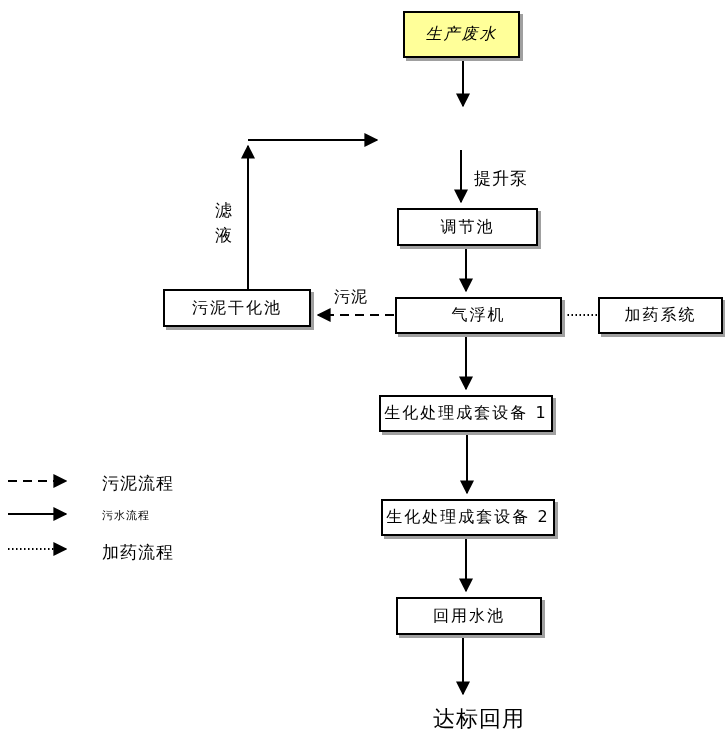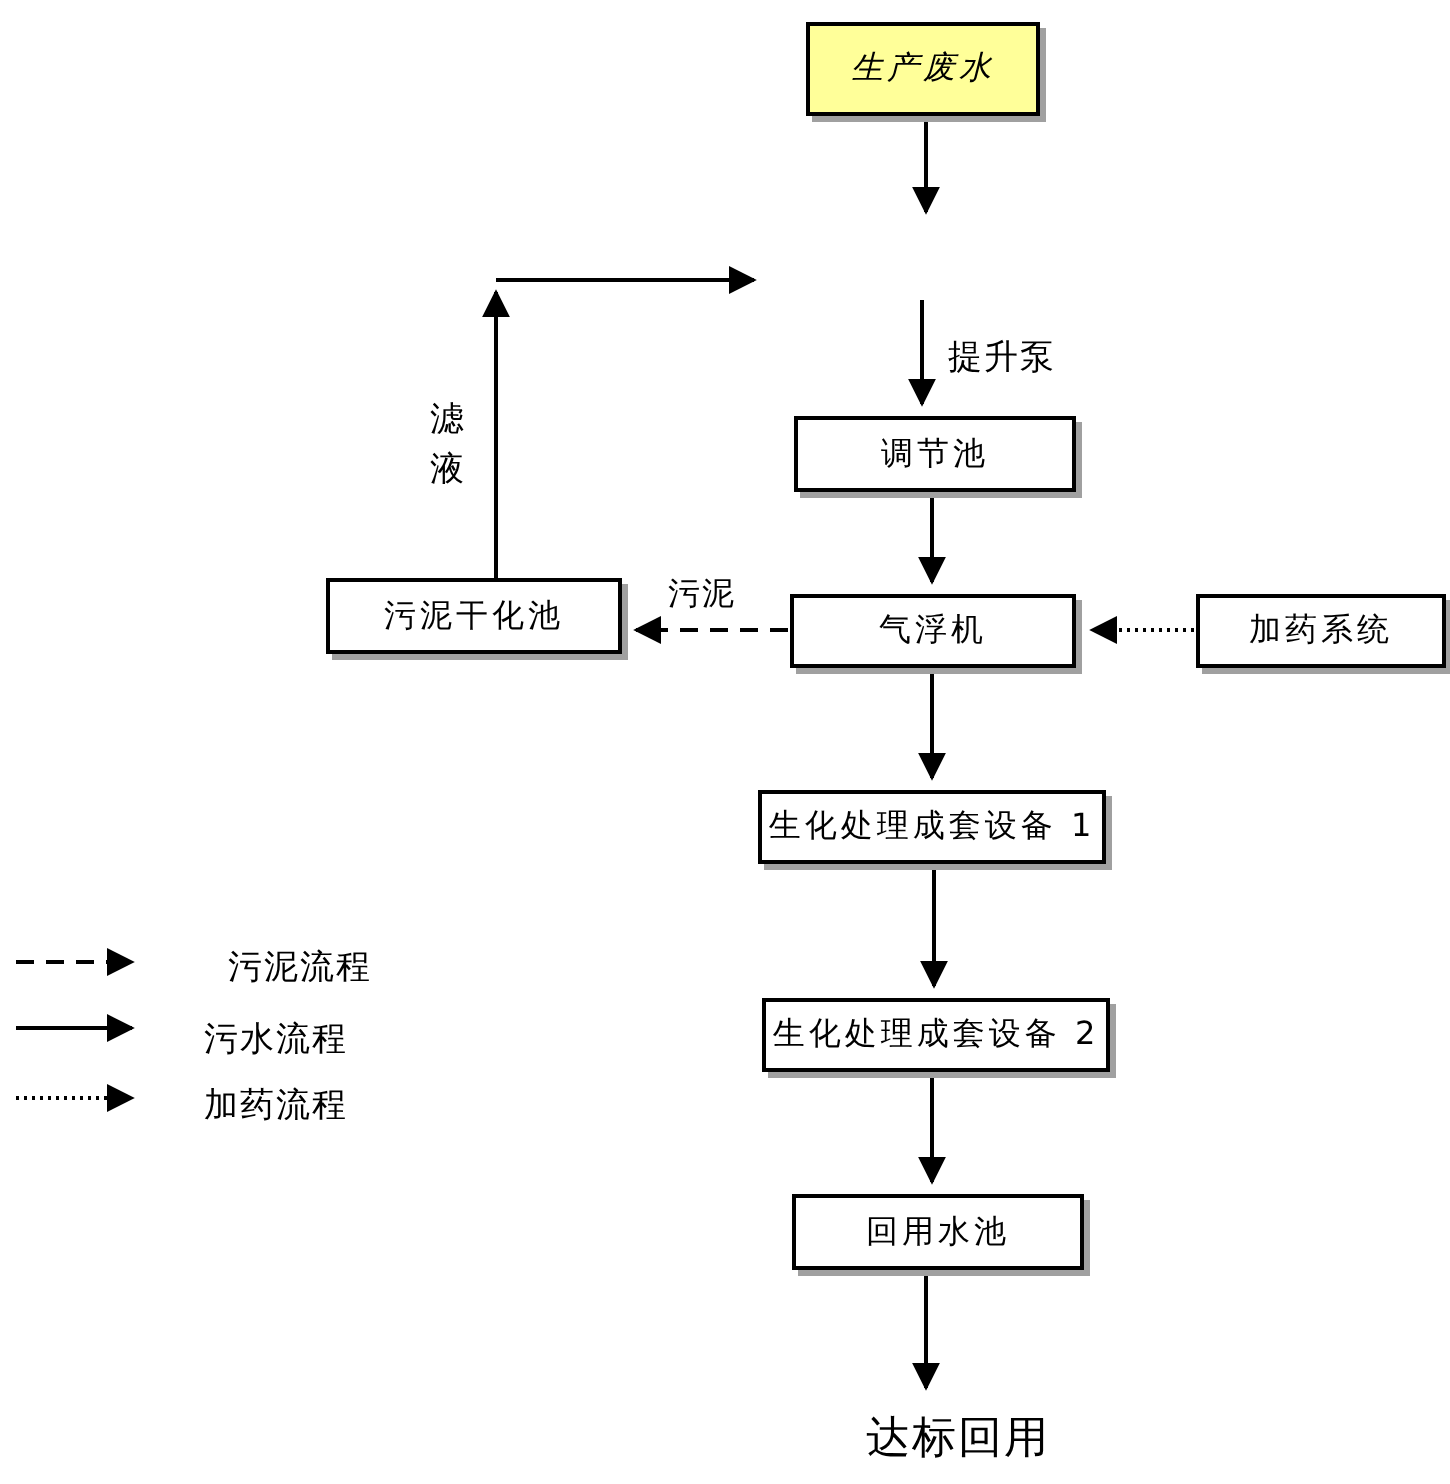--- a/index.html
+++ b/index.html
@@ -53,21 +53,21 @@
 
   <div class="node source" style="left:403px;top:11px;width:117px;height:47px;font-style:italic;">
     <span>生产废水</span>
   </div>
 
 
   <div class="node" style="left:397px;top:208px;width:141px;height:38px;">
     <span>调节池</span>
   </div>
 
-  <div class="node" style="left:395px;top:297px;width:143px;height:37px;align-items:center;">
+  <div class="node" style="left:395px;top:297px;width:167px;height:37px;align-items:center;">
     <span>气浮机</span>
   </div>
 
   <div class="node" style="left:598px;top:297px;width:125px;height:37px;">
     <span>加药系统</span>
   </div>
 
   <div class="node" style="left:163px;top:289px;width:148px;height:38px;">
     <span>污泥干化池</span>
   </div>
@@ -85,17 +85,17 @@
   </div>
 
   <div class="lbl" style="left:474px;top:167px;font-size:17px;">提升泵</div>
 
   <div class="lbl vert" style="left:215px;top:198px;font-size:17px;">滤液</div>
 
   <div class="lbl" style="left:334px;top:287px;">污泥</div>
 
   <div class="lbl" style="left:433px;top:704px;font-size:22px;">达标回用</div>
 
-  <div class="lbl" style="left:114px;top:472px;font-size:17px;font-family:Liberation Mono, monospace;">污泥流程</div>
-  <div class="lbl" style="left:102px;top:508px;font-size:17px;">污水流程</div>
+  <div class="lbl" style="left:102px;top:472px;font-size:17px;font-family:Liberation Mono, monospace;">污泥流程</div>
+  <div class="lbl" style="left:102px;top:508px;font-size:11px;">污水流程</div>
   <div class="lbl" style="left:102px;top:541px;font-size:17px;">加药流程</div>
 
 </div>
 
 </body></html>

